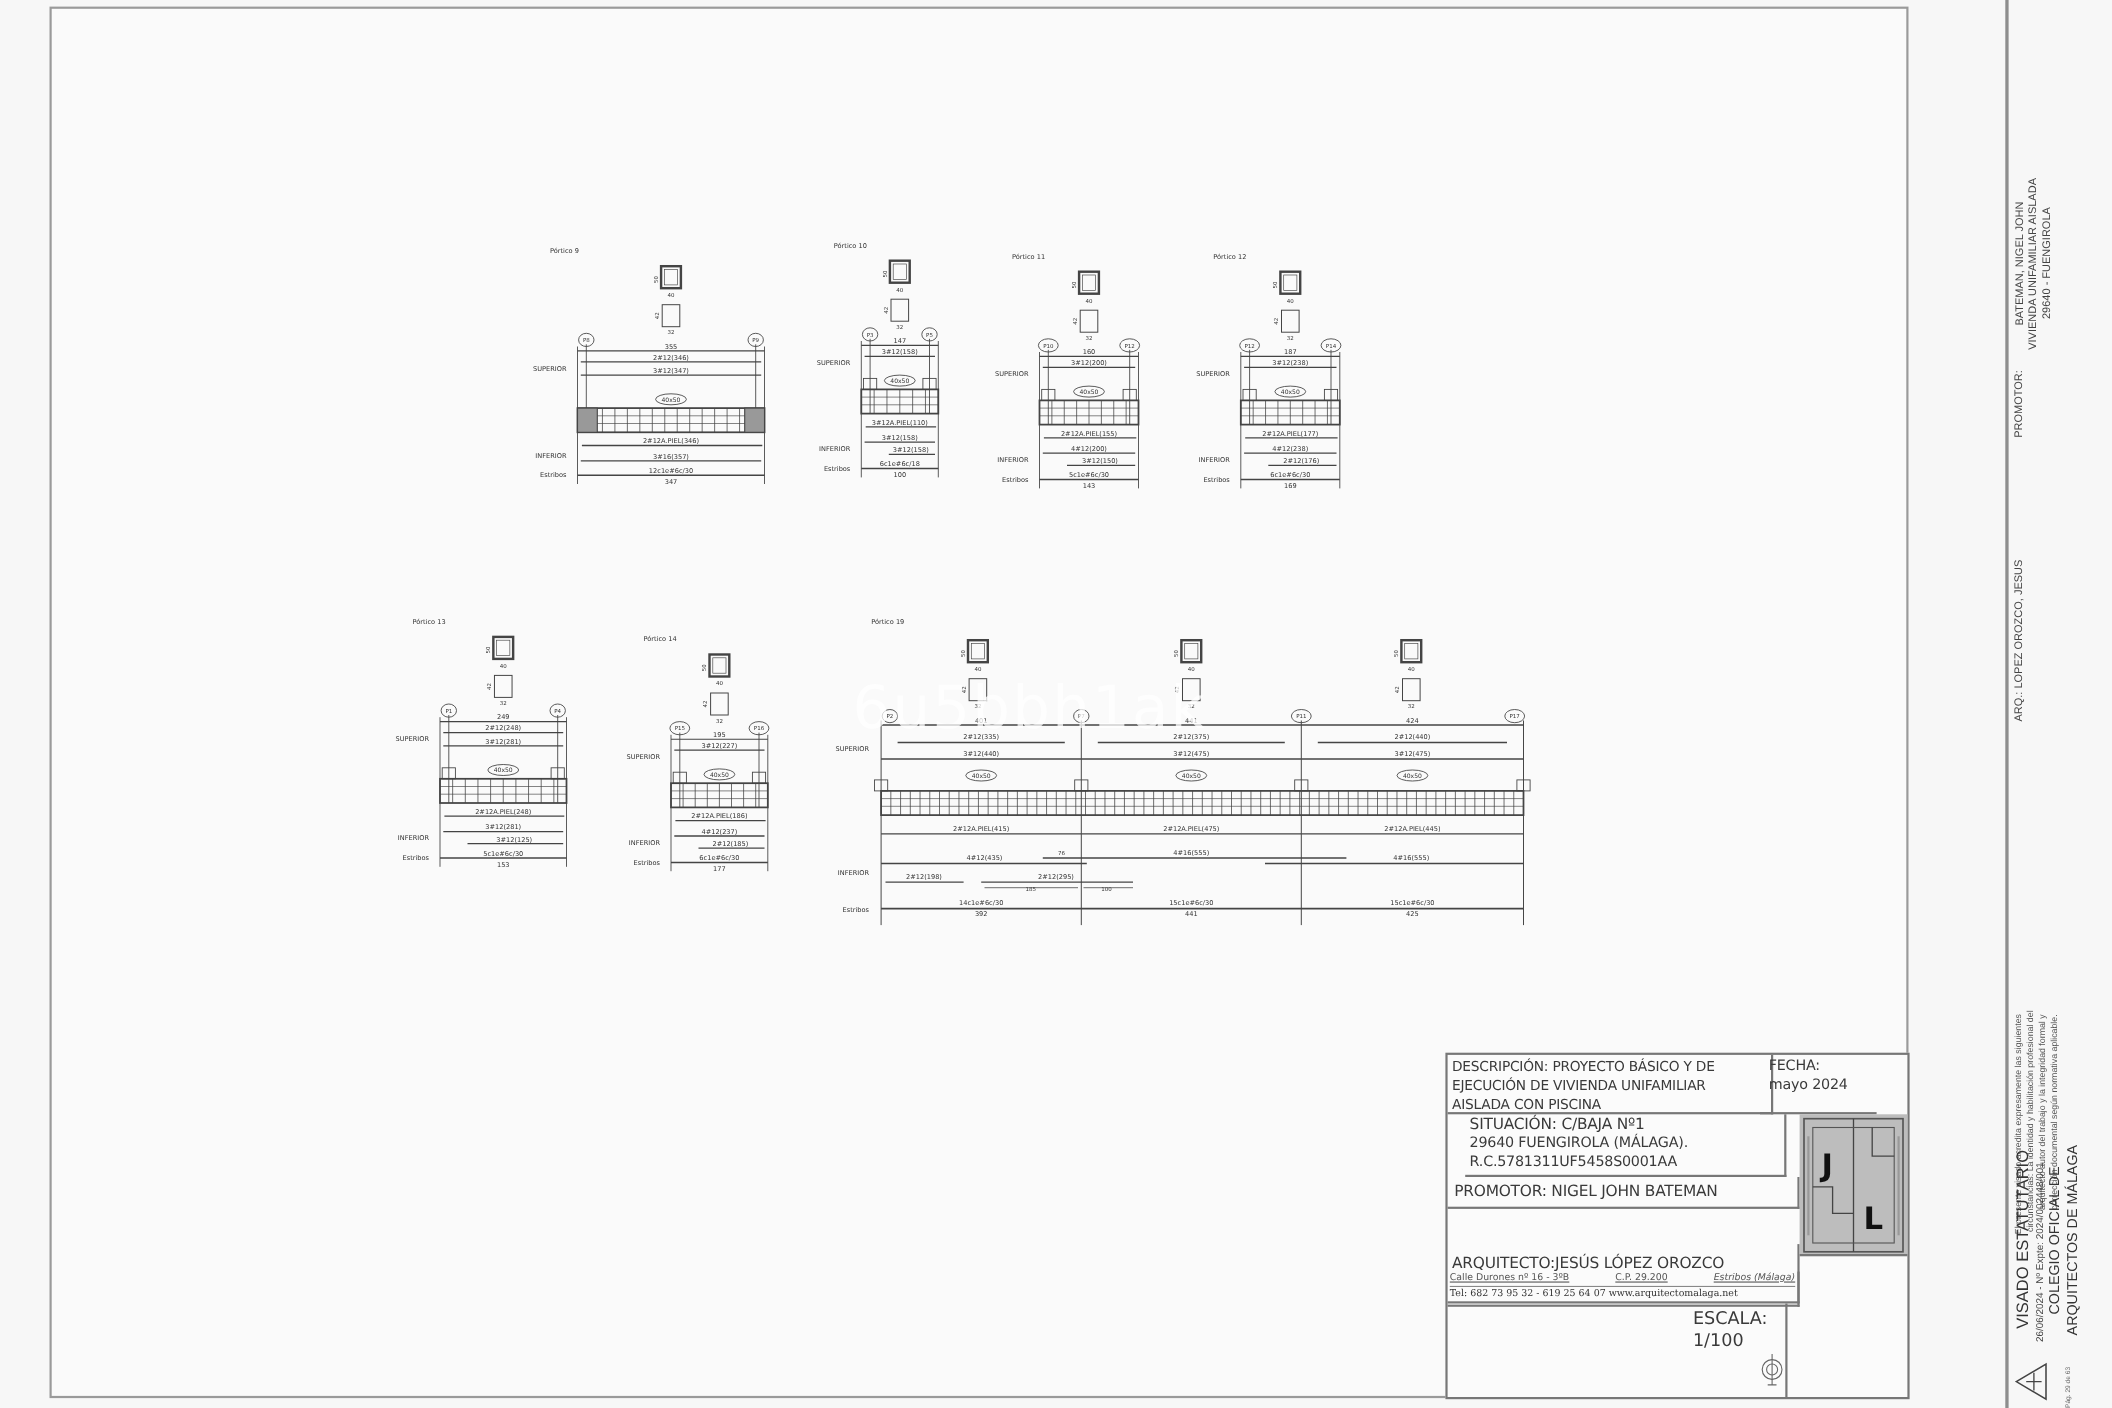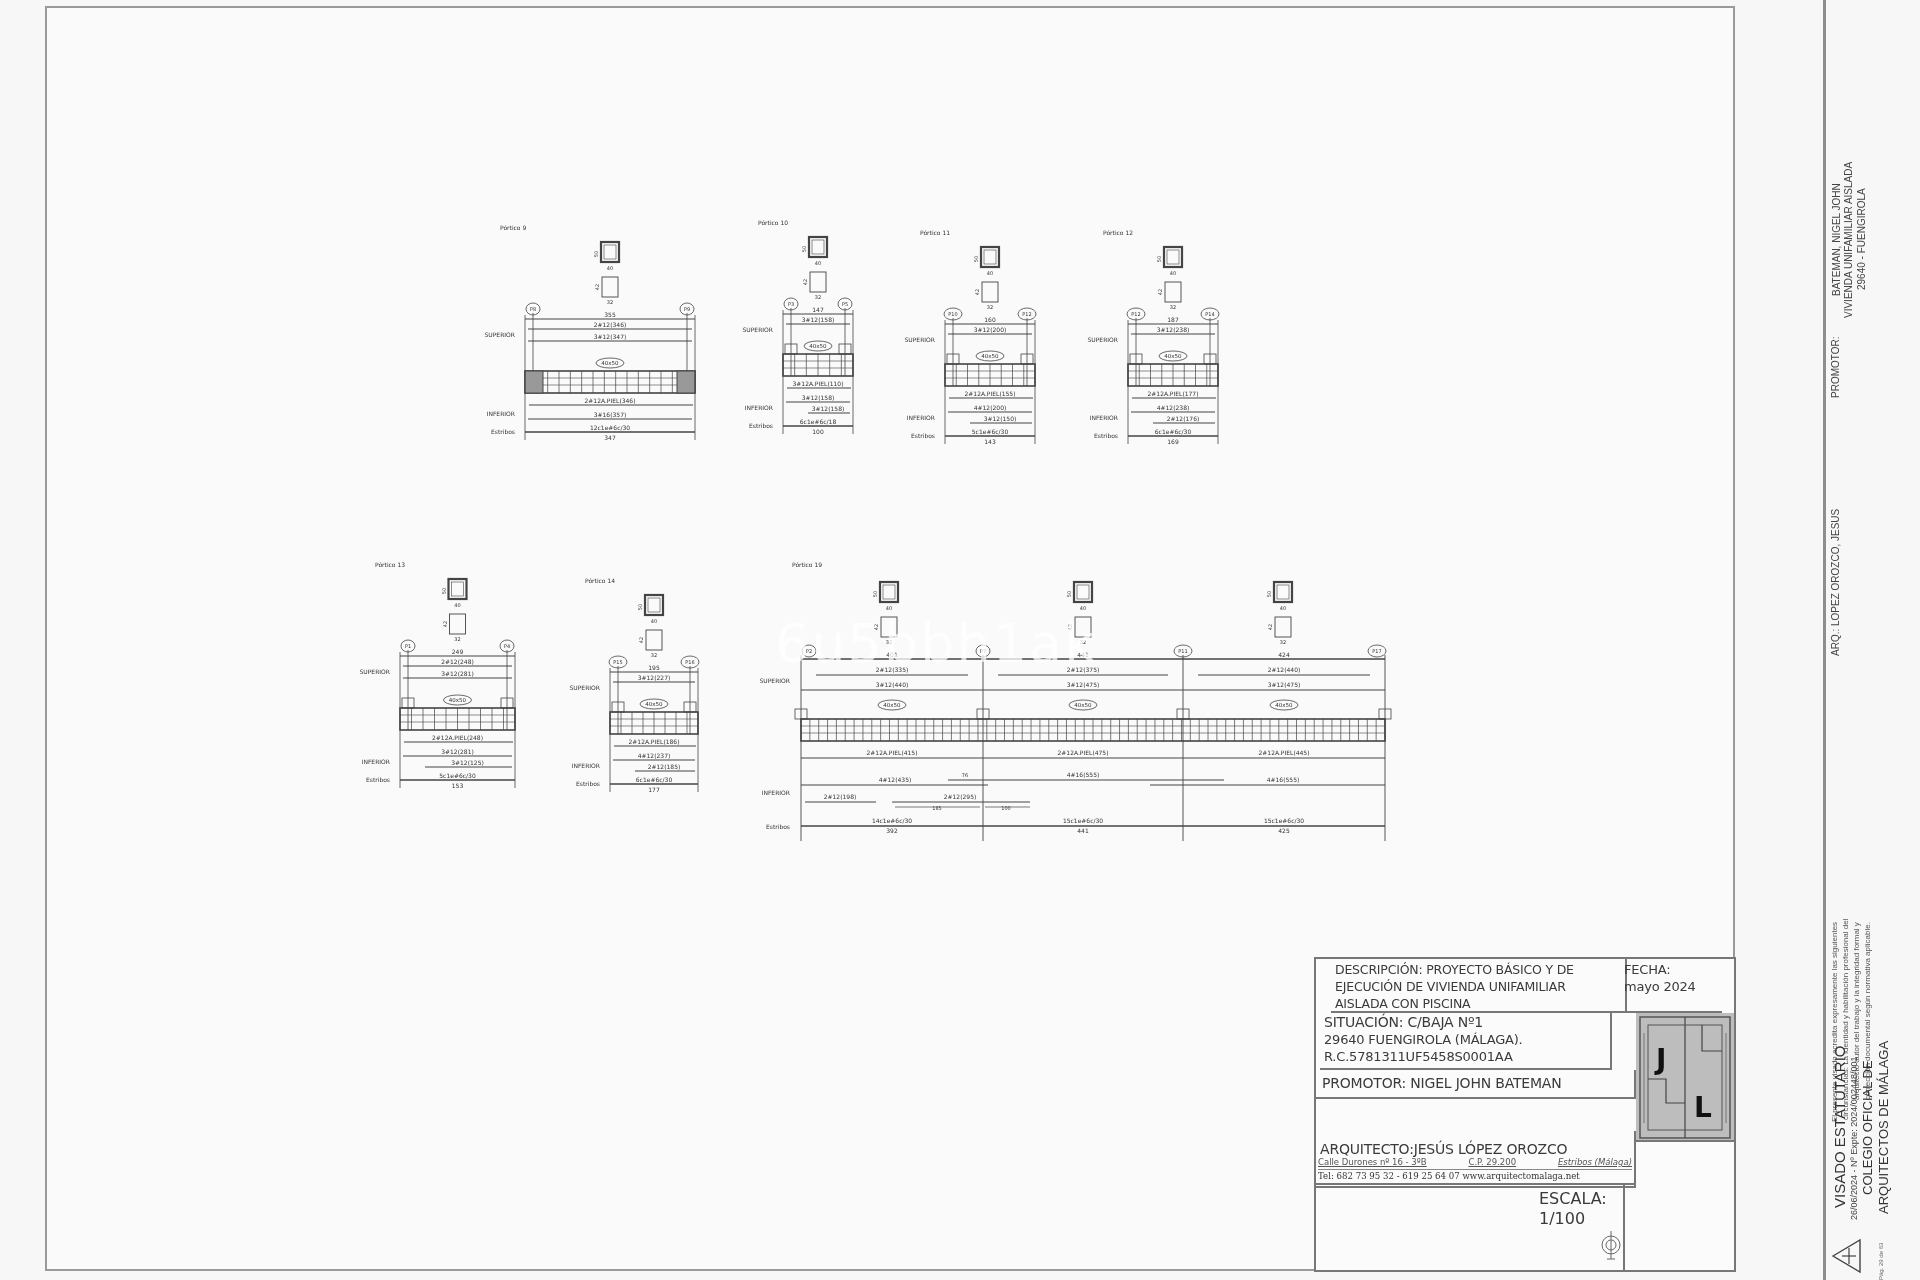--- a/index.html
+++ b/index.html
@@ -479,30 +479,30 @@
       <text x="790" y="795" font-size="6" font-family="DejaVu Sans, sans-serif" fill="#333" text-anchor="end">INFERIOR</text>
       <line x1="801" y1="826" x2="1385" y2="826" stroke="#444" stroke-width="1.6"></line>
       <text x="790" y="829" font-size="6" font-family="DejaVu Sans, sans-serif" fill="#333" text-anchor="end">Estribos</text>
     </g>
   </svg>
 
 <div class="watermark">6u5bbh1ak</div>
 
 <div class="tb">
 
-  <div class="cell" style="left:0;top:0;width:296px;height:54px;border-right-width:2px;border-bottom-width:2px;padding:2px 4px;margin-left:15px;">
+  <div class="cell" style="left:0;top:0;width:296px;height:54px;border-right-width:2px;border-bottom-width:2px;padding:2px 4px;">
     <div class="t" style="font-size:12.5px;line-height:17px;">DESCRIPCIÓN: PROYECTO BÁSICO Y DE EJECUCIÓN DE VIVIENDA UNIFAMILIAR AISLADA CON PISCINA</div>
   </div>
 
-  <div class="cell" style="left:300px;top:0;width:106px;height:54px;border-bottom-width:2px;padding:2px 8px;">
+  <div class="cell" style="left:284px;top:0;width:106px;height:54px;border-bottom-width:2px;padding:2px 8px;">
     <div class="t">FECHA:</div>
     <div class="t">mayo  2024</div>
   </div>
 
-  <div class="cell" style="left:4px;top:54px;width:292px;height:57px;border-bottom-width:2px;border-right-width:2px;padding:1px 4px;">
+  <div class="cell" style="left:16px;top:54px;width:292px;height:57px;border-bottom-width:2px;border-right-width:2px;padding:1px 4px;">
     <div class="t" style="font-size:14px;">SITUACIÓN:  C/BAJA Nº1</div>
     <div class="t">29640 FUENGIROLA (MÁLAGA).</div>
     <div class="t">R.C.5781311UF5458S0001AA</div>
   </div>
 
   <div class="cell" style="left:0;top:111px;width:320px;height:29px;border-bottom-width:2px;border-right-width:2px;padding:5px 6px;">
     <div class="t" style="font-size:14px;">PROMOTOR: NIGEL JOHN BATEMAN</div>
   </div>
 
   <div class="cell" style="left:0;top:140px;width:320px;height:57px;border-bottom-width:2px;border-right-width:2px;padding:10px 4px;margin-top:32px;">

